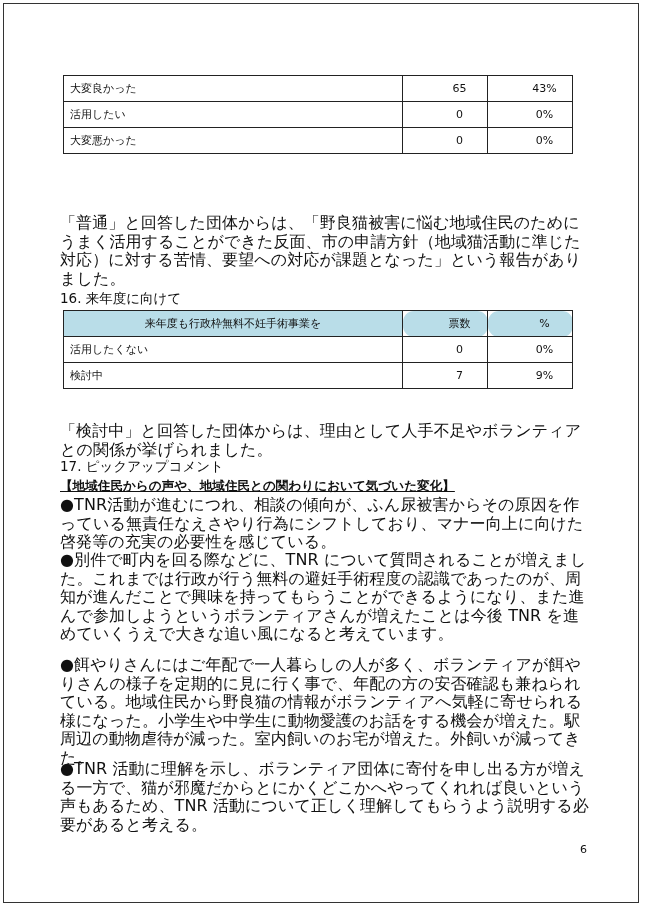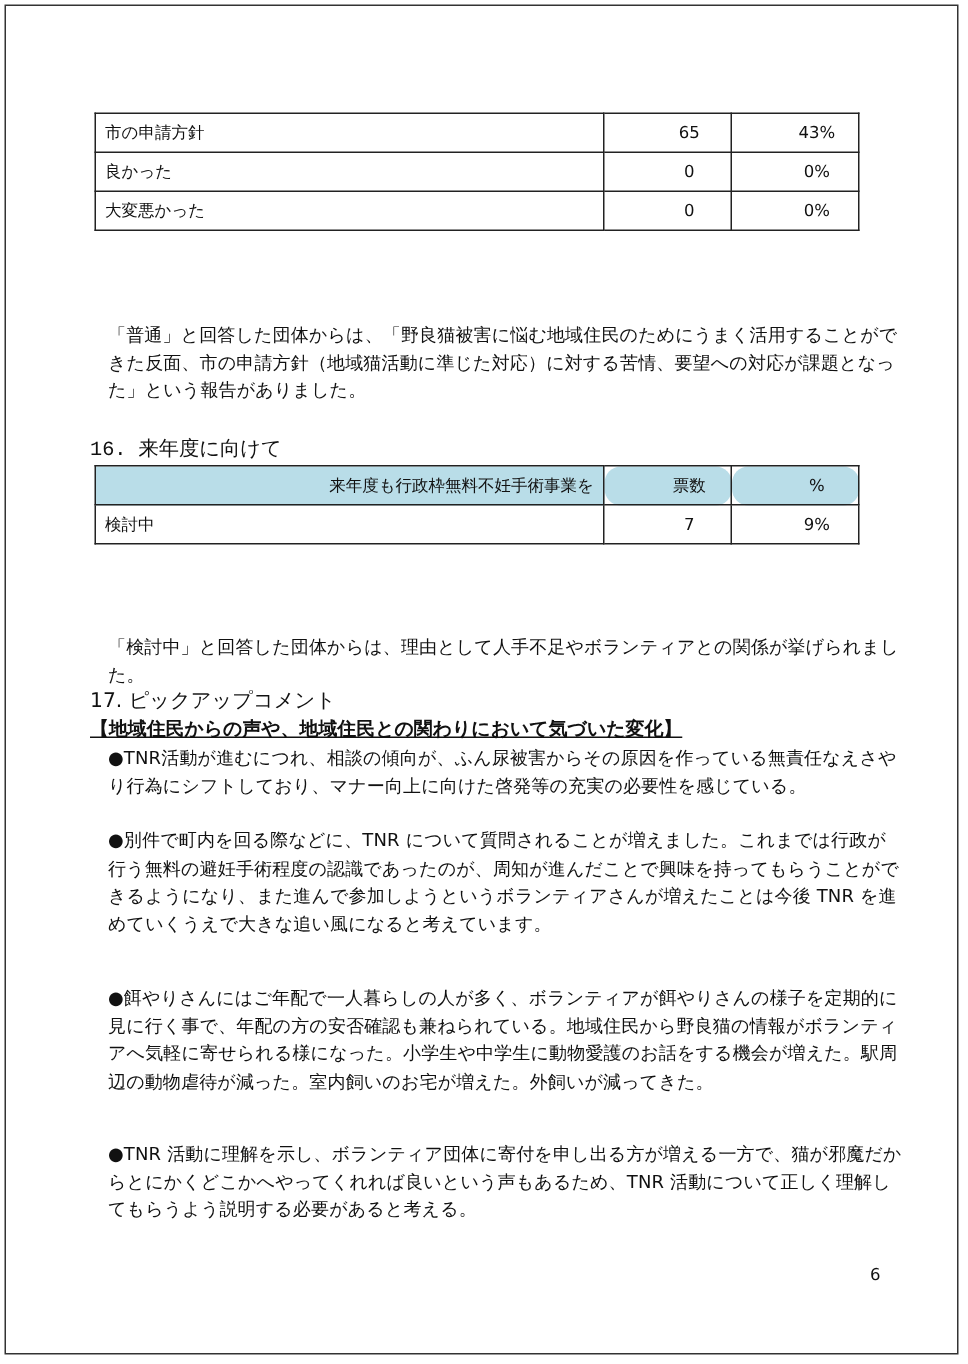--- a/index.html
+++ b/index.html
@@ -5,77 +5,82 @@
   html, body { margin: 0; padding: 0; background: #ffffff; }
   body { width: 645px; height: 909px; position: relative; overflow: hidden;
          font-family: "DejaVu Sans", "Liberation Sans", sans-serif; color: #111; }
   .page { position: absolute; left: 3px; top: 3px; width: 636px; height: 900px;
           border: 1.5px solid #333; box-sizing: border-box; background: #fff; }
   table.tbl { position: absolute; left: 63px; width: 509px; border-collapse: collapse;
               font-size: 11px; table-layout: fixed; }
   table.tbl td, table.tbl th { border: 1px solid #222; height: 26px; padding: 0 6px;
               font-weight: normal; box-sizing: border-box; }
   table.tbl td.num, table.tbl th.num { text-align: center; padding-left: 35px; }
-  table.tbl th { background: #b9dde8; text-align: right; }
+  table.tbl th { background: #b9dde8; text-align: center; }
   table.tbl th.num { text-align: center; border-radius: 11px; }
   col.c1 { width: 339px; } col.c2 { width: 85px; } col.c3 { width: 85px; }
-  .txt { position: absolute; left: 60px; width: 530px; font-size: 12px; line-height: 18.5px;
-         letter-spacing: 0.1px; margin-left: 12px; }
+  .txt { position: absolute; left: 60px; width: 530px; font-size: 16px; line-height: 18.5px;
+         letter-spacing: 0.1px; }
   .heading { position: absolute; left: 60px; font-size: 13.5px; }
   .subheading { position: absolute; left: 60px; font-size: 12.6px; font-weight: bold; text-decoration: underline; }
   .pagenum { position: absolute; left: 580px; top: 843px; font-size: 11px; }
 </style>
 </head>
 <body>
 
 <div class="page"></div>
 
 <table class="tbl" style="top:75px;">
   <colgroup>
       <col class="c1">
       <col class="c2">
       <col class="c3">
     </colgroup>
   <tbody id="t15body">
       <tr>
-        <td>市の申請方針</td>
+        <td>大変良かった</td>
         <td class="num">65</td>
         <td class="num">43%</td>
       </tr>
       <tr>
-        <td>良かった</td>
+        <td>活用したい</td>
         <td class="num">0</td>
         <td class="num">0%</td>
       </tr>
       <tr>
         <td>大変悪かった</td>
         <td class="num">0</td>
         <td class="num">0%</td>
       </tr>
     </tbody>
 </table>
 
 <div class="txt" style="top:214px;">「普通」と回答した団体からは、「野良猫被害に悩む地域住民のためにうまく活用することができた反面、市の申請方針（地域猫活動に準じた対応）に対する苦情、要望への対応が課題となった」という報告がありました。</div>
 
-<div class="heading" style="top:290px;font-family:Liberation Mono, monospace;">16. 来年度に向けて</div>
+<div class="heading" style="top:290px;">16. 来年度に向けて</div>
 
 <table class="tbl" style="top:310px;">
   <colgroup>
       <col class="c1">
       <col class="c2">
       <col class="c3">
     </colgroup>
   <thead>
     <tr>
       <th>来年度も行政枠無料不妊手術事業を</th>
       <th class="num">票数</th>
       <th class="num">%</th>
     </tr>
   </thead>
   <tbody id="t16body">
+      <tr>
+        <td>活用したくない</td>
+        <td class="num">0</td>
+        <td class="num">0%</td>
+      </tr>
       <tr>
         <td>検討中</td>
         <td class="num">7</td>
         <td class="num">9%</td>
       </tr>
     </tbody>
 </table>
 
 <div class="txt" style="top:422px;">「検討中」と回答した団体からは、理由として人手不足やボランティアとの関係が挙げられました。</div>
 

